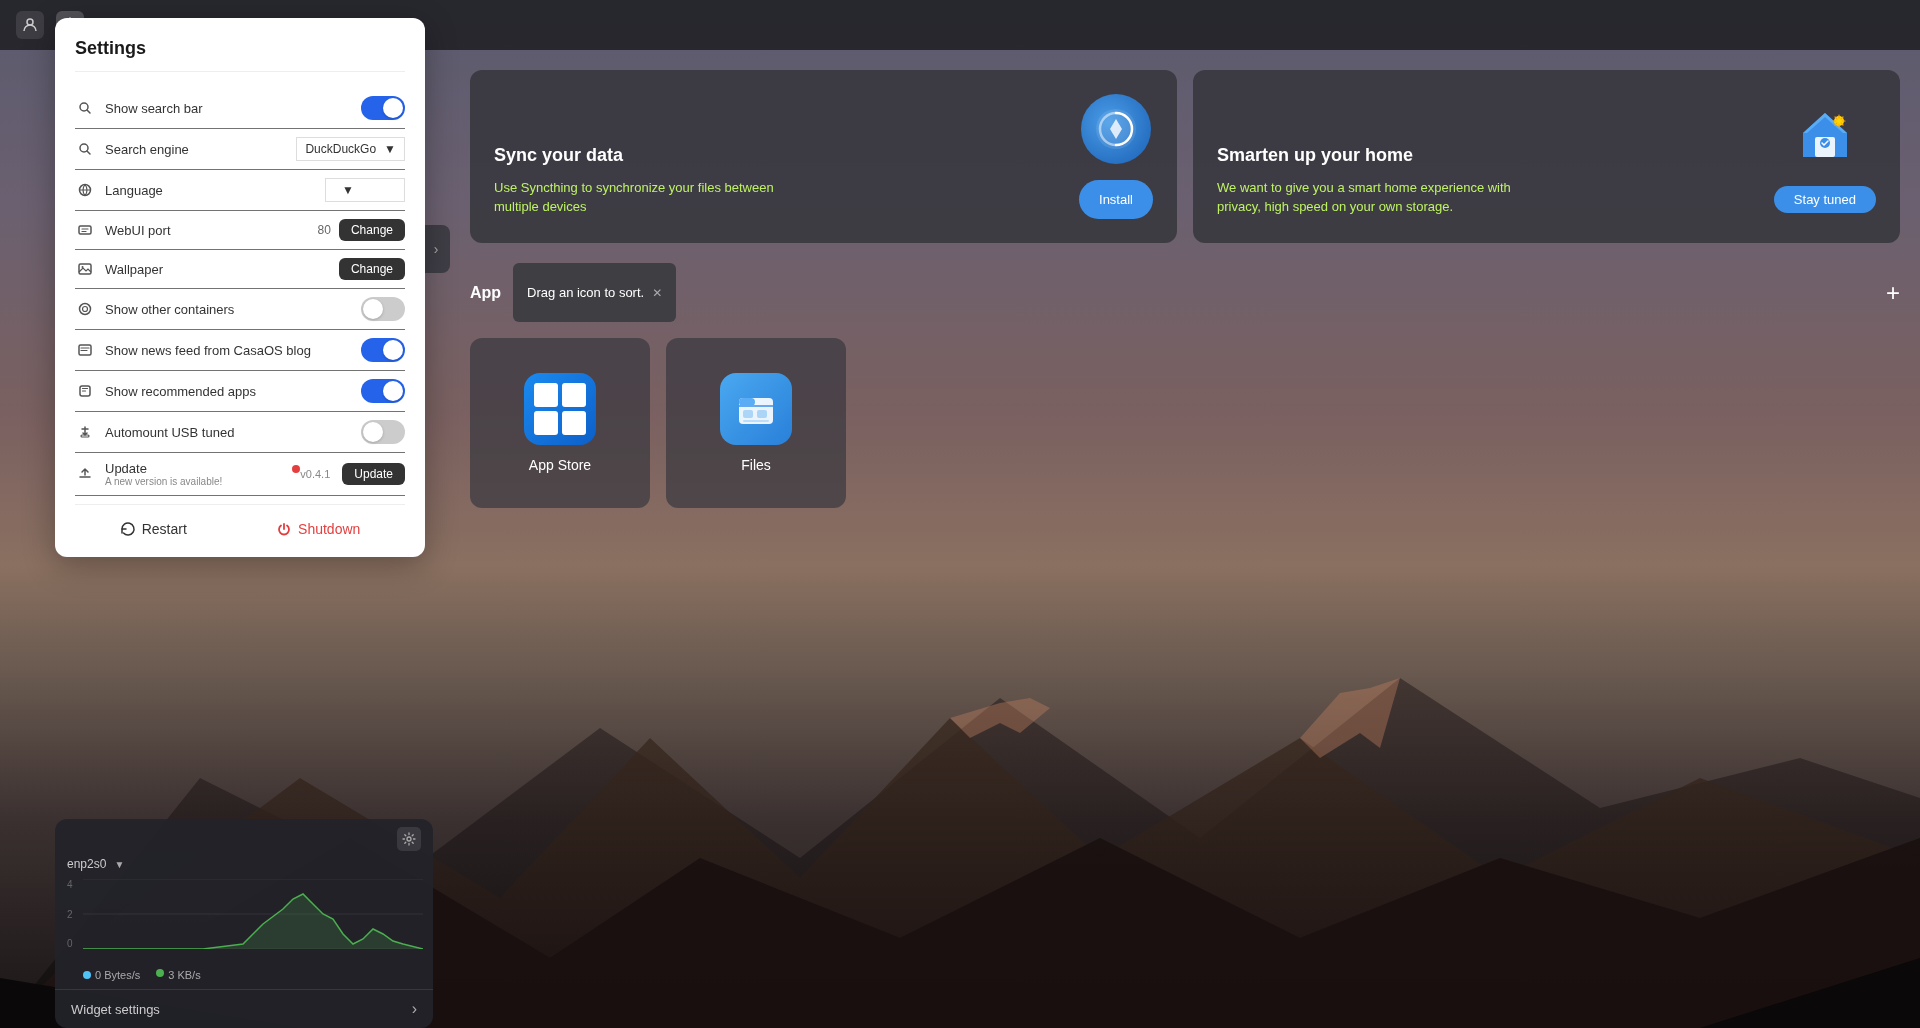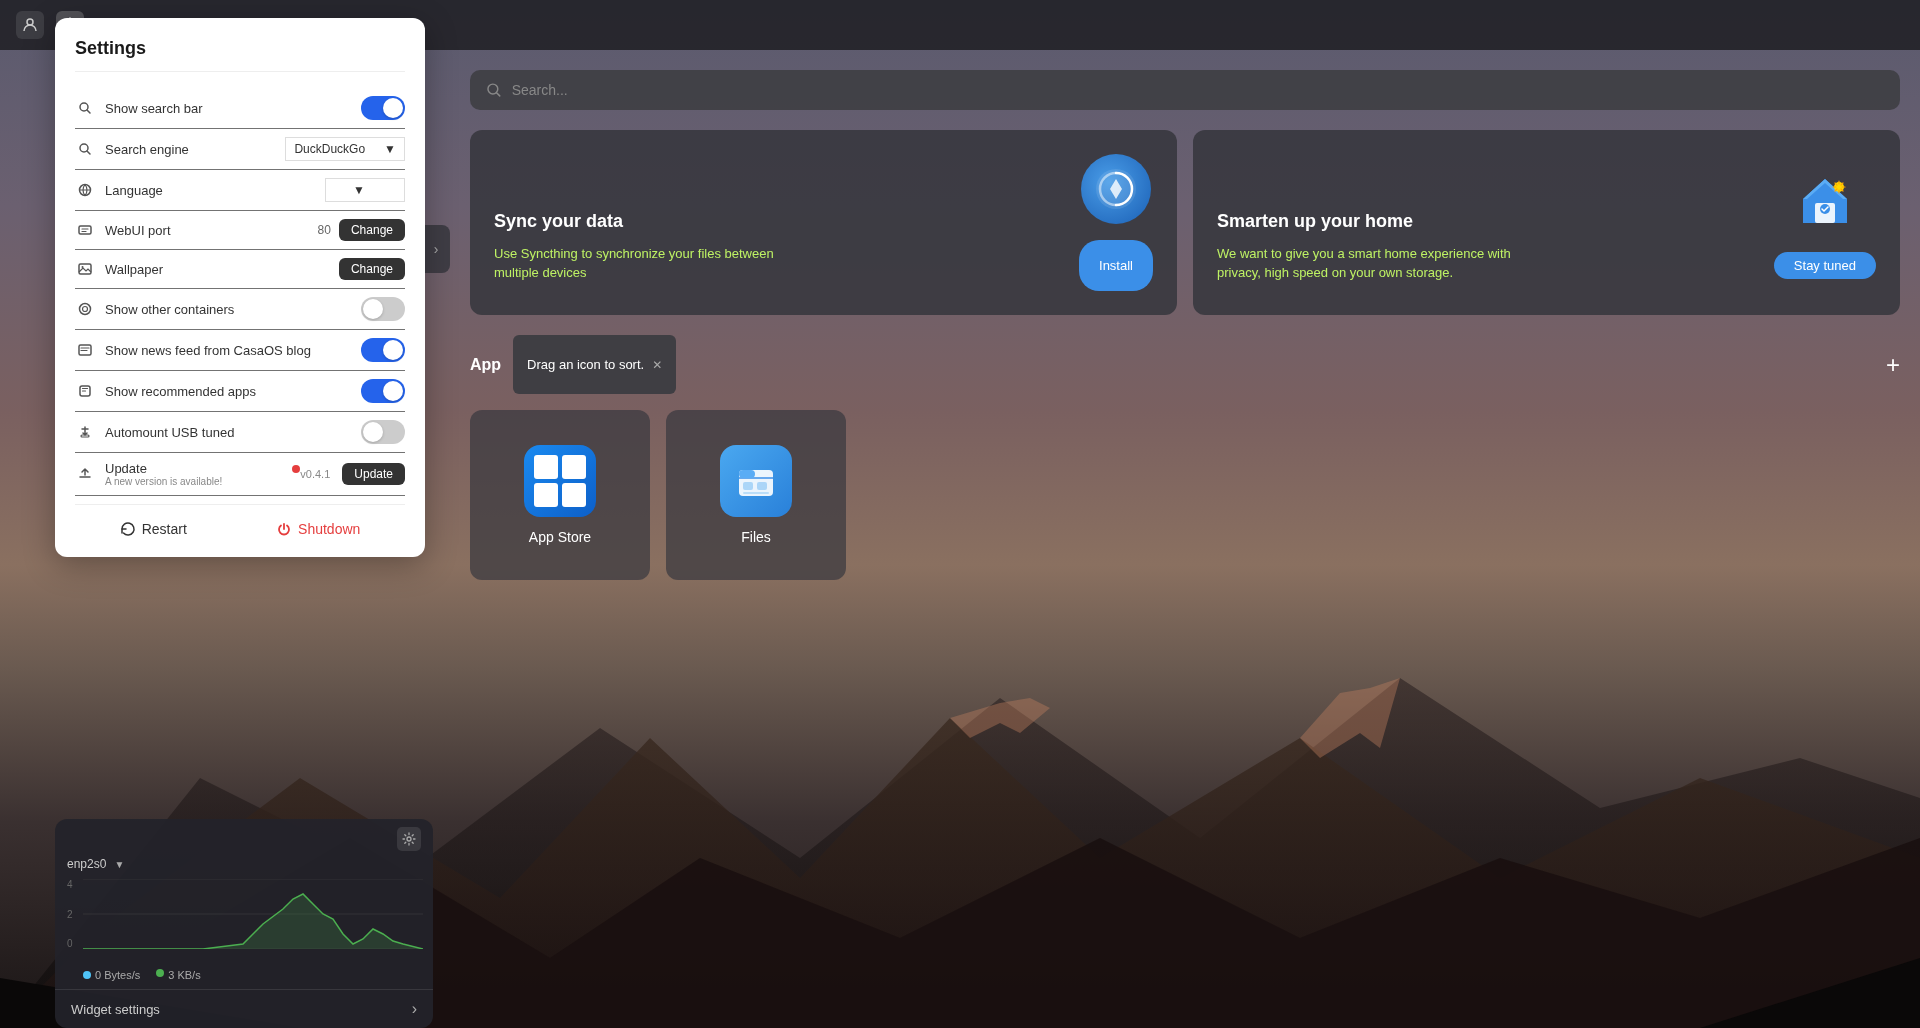--- a/index.html
+++ b/index.html
@@ -133,21 +133,21 @@
       display: flex;
       flex-direction: column;
       align-items: center;
       gap: 16px;
     }
     .btn-install {
       background: #3b8fe8;
       color: #fff;
       border: none;
       border-radius: 20px;
-      padding: 18px 20px;
+      padding: 12px 20px;
       font-size: 13px;
       cursor: pointer;
     }
     .btn-stay-tuned {
       background: #3b8fe8;
       color: #fff;
       border: none;
       border-radius: 20px;
       padding: 6px 20px;
       font-size: 13px;
@@ -335,21 +335,21 @@
     
     .select-dropdown {
       background: #fff;
       border: 1px solid #ddd;
       border-radius: 0;
       padding: 4px 8px;
       font-size: 12px;
       color: #333;
       display: flex;
       align-items: center;
-      gap: 19px;
+      gap: 8px;
       cursor: pointer;
     }
 
     
     .btn-change {
       background: #333;
       color: #fff;
       border: none;
       border-radius: 6px;
       padding: 4px 12px;
@@ -709,27 +709,20 @@
     </div>
   </div>
 
   <div style="position:absolute;top:175px;right:0;width:28px;height:48px;background:rgba(55,55,62,0.85);border-radius:0 8px 8px 0;display:flex;align-items:center;justify-content:center;cursor:pointer;z-index:50;">
     <span style="color:#aaa;font-size:14px;">›</span>
   </div>
 </div>
 
 <div class="main-content">
 
-  <div class="search-bar">
-    <svg width="16" height="16" viewBox="0 0 16 16" fill="none">
-      <circle cx="7" cy="7" r="5" stroke="#888" stroke-width="1.5"></circle>
-      <path d="M11 11l3 3" stroke="#888" stroke-width="1.5" stroke-linecap="round"></path>
-    </svg>
-    <input type="text" placeholder="Search..." style="">
-  </div>
 
   <div class="cards-row">
 
     <div class="card">
       <div class="card-content">
         <h3>Sync your data</h3>
         <p>Use Syncthing to synchronize your files between multiple devices</p>
       </div>
       <div class="card-action">
         <div class="syncthing-icon">

